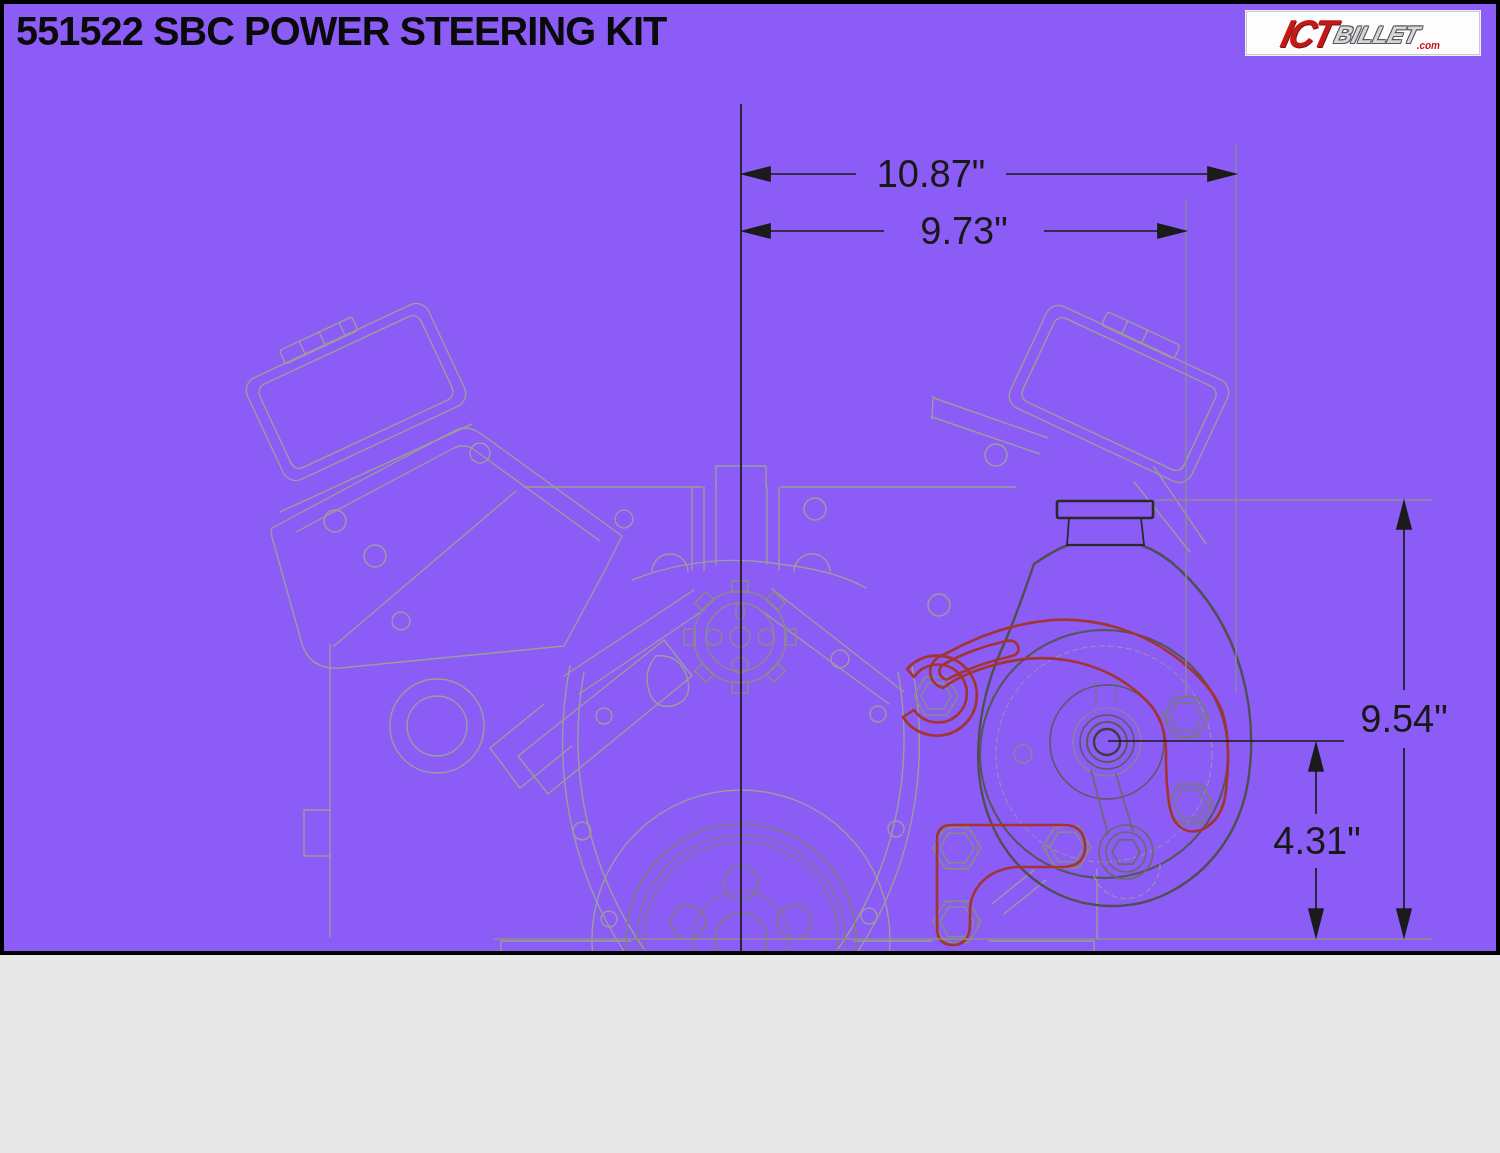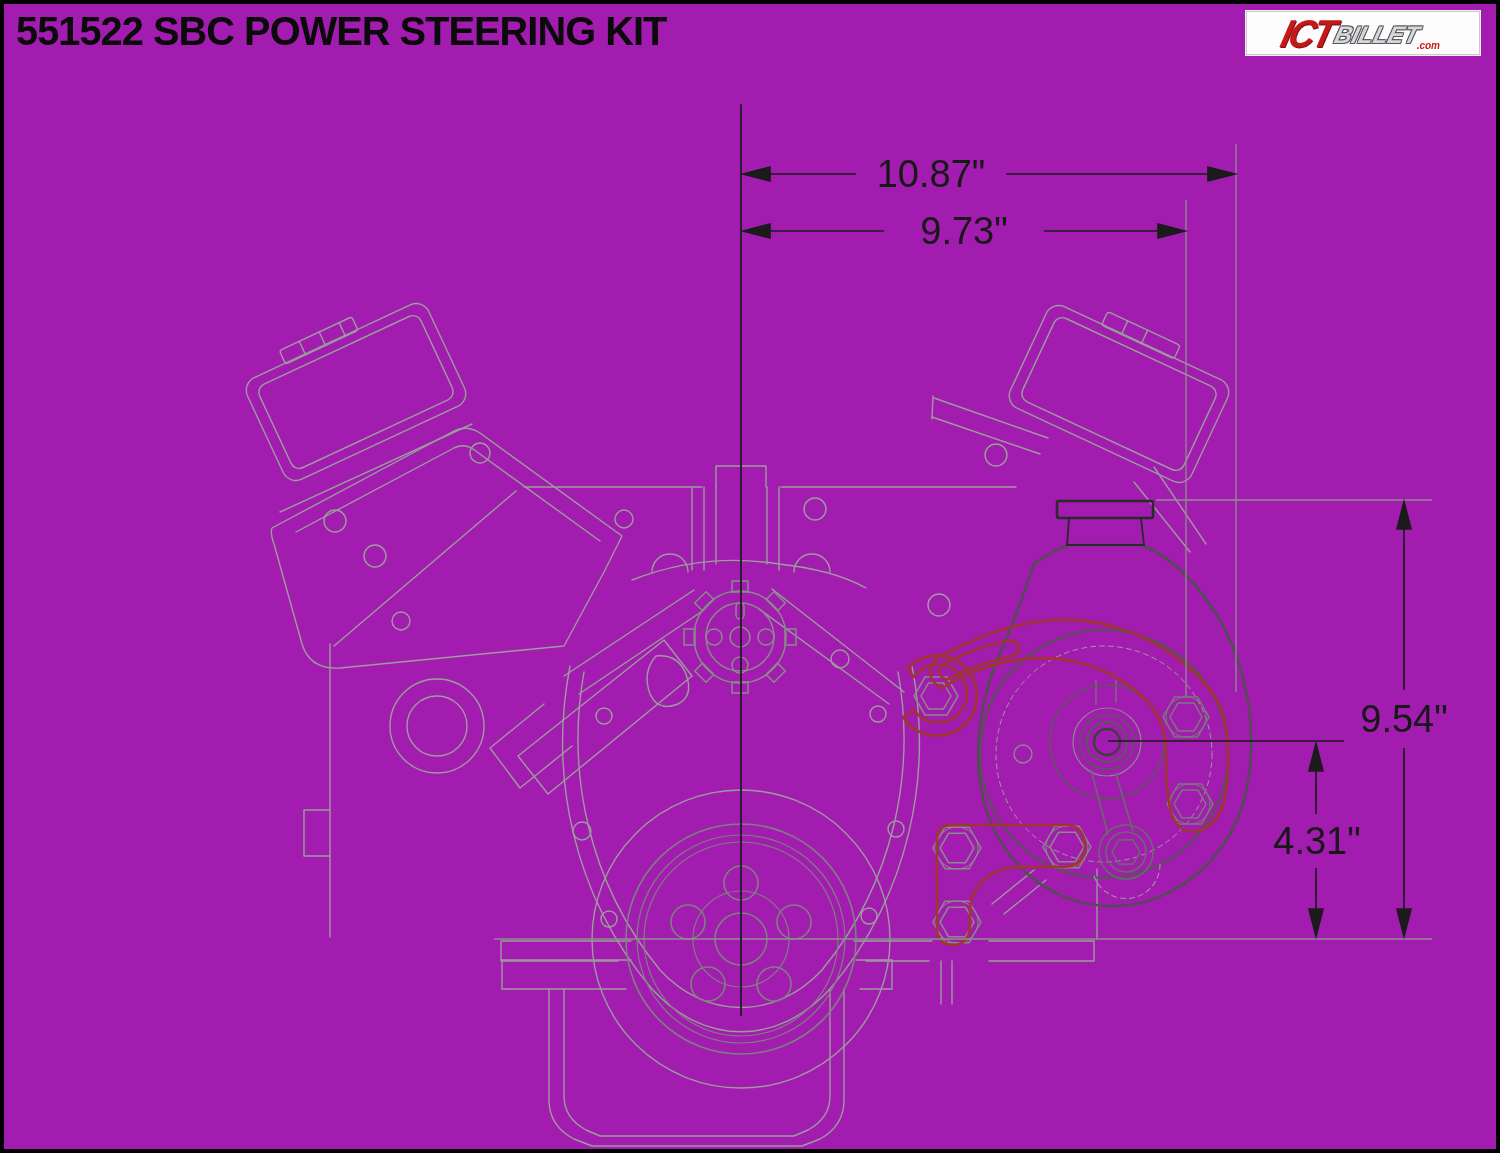--- a/index.html
+++ b/index.html
@@ -1,17 +1,17 @@
 <!DOCTYPE html>
 <html><head>
 <meta charset="utf-8">
 <style>
   html,body{margin:0;padding:0;background:#e8e8e8;}
   #stage{
-    position:relative;width:1500px;height:1153px;background:#a21caf;
+    position:relative;width:1500px;height:955px;background:#8b5cf6;
     border:4px solid #000;box-sizing:border-box;overflow:hidden;
     font-family:"Liberation Sans", sans-serif;
   }
   #title{
     position:absolute;left:12px;top:4px;
     font-size:41px;font-weight:bold;color:#0a0a0a;
     letter-spacing:-1px;transform:scaleX(.97);transform-origin:left top;
     white-space:nowrap;
   }
   #logo{

